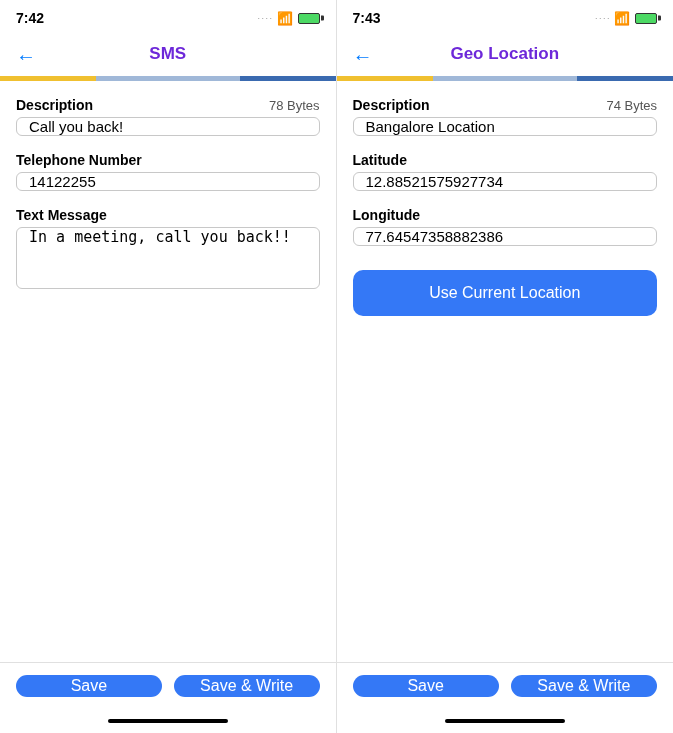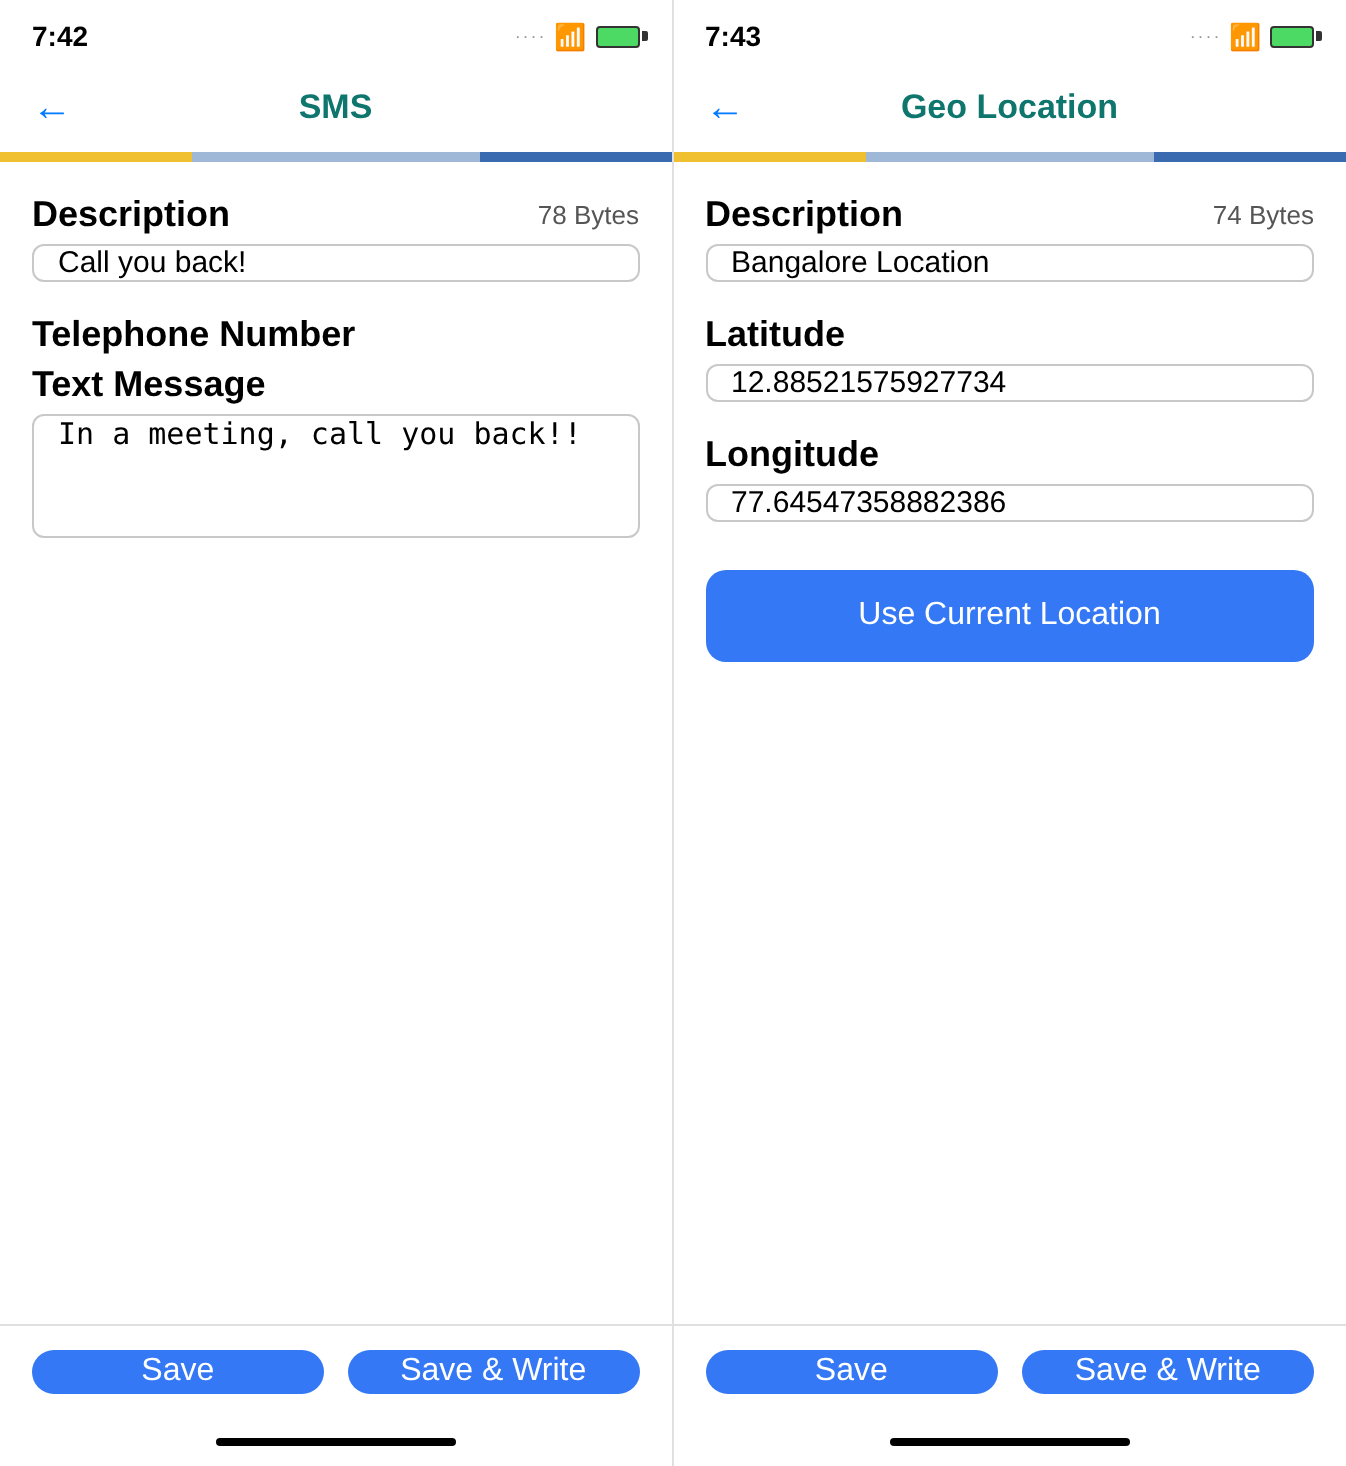--- a/index.html
+++ b/index.html
@@ -94,21 +94,21 @@
       position: absolute;
       left: 16px;
       font-size: 20px;
       color: #007AFF;
       cursor: pointer;
     }
 
     .nav-title {
       font-size: 17px;
       font-weight: 600;
-      color: #0f766e;
+      color: #6d28d9;
     }
 
     .progress-bar-container {
       height: 5px;
       width: 100%;
       display: flex;
     }
 
     .progress-segment {
       height: 100%;
@@ -122,21 +122,21 @@
     }
 
     .field-header {
       display: flex;
       justify-content: space-between;
       align-items: center;
       margin-bottom: 4px;
     }
 
     .field-label {
-      font-size: 18px;
+      font-size: 14px;
       font-weight: 700;
       color: #000;
     }
 
     .field-bytes {
       font-size: 13px;
       color: #555;
     }
 
     .field-input {
@@ -234,20 +234,21 @@
   <div class="content-area">
     <div class="field-header">
       <span class="field-label">Description</span>
       <span class="field-bytes">78 Bytes</span>
     </div>
     <input class="field-input" type="text" value="Call you back!" style="">
 
     <div class="field-header">
       <span class="field-label">Telephone Number</span>
     </div>
+    <input class="field-input" type="text" value="14122255" style="">
 
     <div class="field-header">
       <span class="field-label">Text Message</span>
     </div>
     <textarea class="field-input" style="">In a meeting, call you back!!</textarea>
   </div>
 
   <div class="bottom-bar">
     <button class="btn">Save</button>
     <button class="btn">Save &amp; Write</button>

